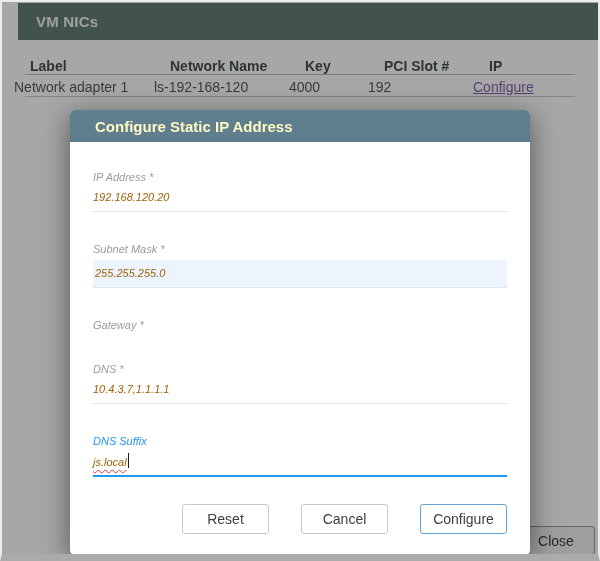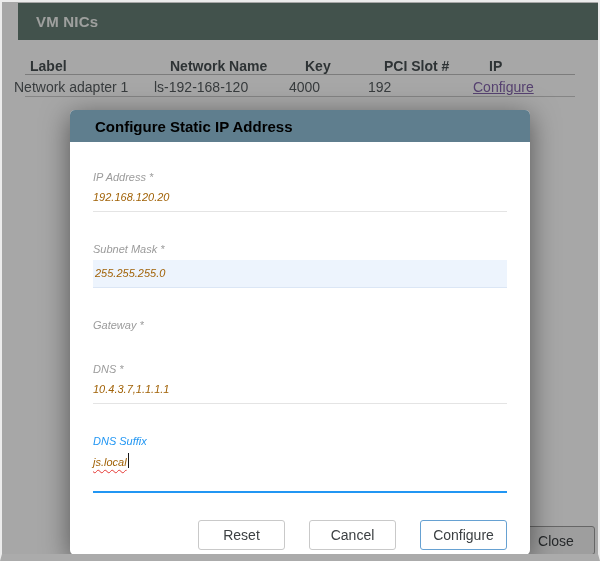--- a/index.html
+++ b/index.html
@@ -28,36 +28,36 @@
                font-size:14px; color:#3c4043; display:flex; align-items:center; justify-content:center; }
 
   
   .overlay { position:absolute; inset:0; background:rgba(0,0,0,0.345); z-index:5; }
 
   
   .modal { position:absolute; left:68px; top:108px; width:460px; height:445px; z-index:10;
            background:#fff; border-radius:5px; box-shadow:0 6px 28px rgba(0,0,0,0.5); }
   .modal-header { height:32px; background:#5f7e8e; border-radius:5px 5px 0 0;
                   display:flex; align-items:center; }
-  .modal-title { color:#000000; font-weight:bold; font-size:15px; padding-left:25px; }
+  .modal-title { color:#fef9c3; font-weight:bold; font-size:15px; padding-left:25px; }
   .modal-body { padding:29px 23px 0; }
 
   .fg { margin-bottom:31px;font-style:italic; }
   .fg-label { font-size:11px; color:#9b9b9b; margin-bottom:4px; line-height:13px; }
   .fg-value { font-size:11px; color:#a16207; line-height:17px; padding:1px 0 5px;
               border-bottom:1px solid #e4e4e4; cursor:text; }
   .fg.autofill .fg-value { background:#edf4fd; border-bottom-color:#dbe6f5; padding:5px 0 5px 2px; }
   .fg.focused { margin-bottom:27px; }
   .fg.focused .fg-label { color:#2196f3; }
-  .fg.focused .fg-value { border-bottom:2px solid #2196f3; padding-bottom:20px; }
+  .fg.focused .fg-value { border-bottom:2px solid #2196f3; padding-bottom:4px; }
   .squiggle { text-decoration:underline wavy #e53935 1px; text-underline-offset:3px; }
   .caret { display:inline-block; width:1px; height:15px; background:#1a1a1a;
            vertical-align:text-bottom; margin-left:1px; }
 
-  .btn-row { display:flex; justify-content:flex-end; gap:24px; }
+  .btn-row { display:flex; justify-content:flex-end; gap:32px; }
   .btn { width:87px; height:30px; background:#fff; border:1px solid #c9c9c9; border-radius:3px;
          font-family:"Liberation Sans", sans-serif; font-size:14px; color:#3c4043; cursor:pointer; }
   .btn.primary { border-color:#66a1d2; }
 </style>
 </head>
 <body>
 
 <div class="screen">
 
   <div class="panel-header">

